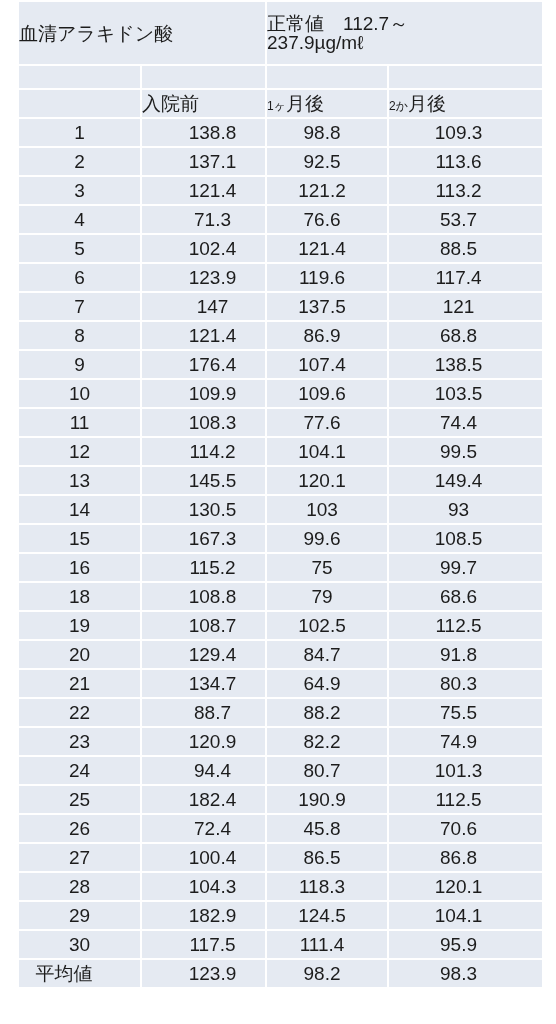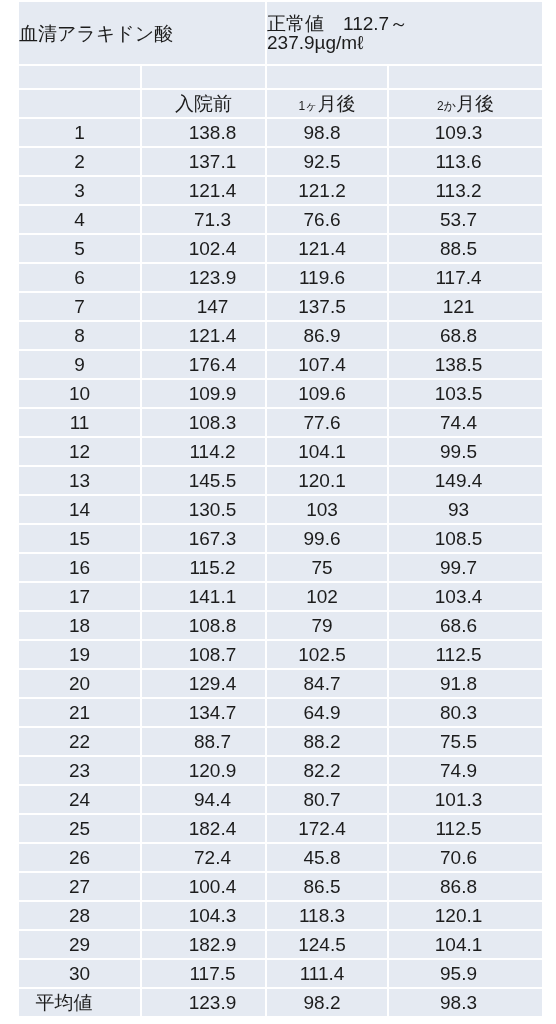--- a/index.html
+++ b/index.html
@@ -77,21 +77,21 @@
     white-space: nowrap;
   }
 
   
   tr.spacer-row td { height: 22px; }
 
   
   tr.head-row td {
     height: 27px;
     font-size: 19px;
-    text-align: center;
+    text-align: left;
   }
   td.head-blank { }
   td.head-pre {
     text-align: left;
     padding-left: 12px;
   }
   td.head-m {
     text-align: center;
   }
   .small-num {
@@ -248,26 +248,20 @@
           <td class="cell-val v-m1">99.6</td>
           <td class="cell-val v-m2">108.5</td>
         </tr>
         <tr class="data-row">
           <td class="cell-idx">16</td>
           <td class="cell-val v-pre">115.2</td>
           <td class="cell-val v-m1">75</td>
           <td class="cell-val v-m2">99.7</td>
         </tr>
         <tr class="data-row">
-          <td class="cell-idx">17</td>
-          <td class="cell-val v-pre">141.1</td>
-          <td class="cell-val v-m1">102</td>
-          <td class="cell-val v-m2">103.4</td>
-        </tr>
-        <tr class="data-row">
           <td class="cell-idx">18</td>
           <td class="cell-val v-pre">108.8</td>
           <td class="cell-val v-m1">79</td>
           <td class="cell-val v-m2">68.6</td>
         </tr>
         <tr class="data-row">
           <td class="cell-idx">19</td>
           <td class="cell-val v-pre">108.7</td>
           <td class="cell-val v-m1">102.5</td>
           <td class="cell-val v-m2">112.5</td>
@@ -298,21 +292,21 @@
         </tr>
         <tr class="data-row">
           <td class="cell-idx">24</td>
           <td class="cell-val v-pre">94.4</td>
           <td class="cell-val v-m1">80.7</td>
           <td class="cell-val v-m2">101.3</td>
         </tr>
         <tr class="data-row">
           <td class="cell-idx">25</td>
           <td class="cell-val v-pre">182.4</td>
-          <td class="cell-val v-m1">172.4</td>
+          <td class="cell-val v-m1">190.9</td>
           <td class="cell-val v-m2">112.5</td>
         </tr>
         <tr class="data-row">
           <td class="cell-idx">26</td>
           <td class="cell-val v-pre">72.4</td>
           <td class="cell-val v-m1">45.8</td>
           <td class="cell-val v-m2">70.6</td>
         </tr>
         <tr class="data-row">
           <td class="cell-idx">27</td>

